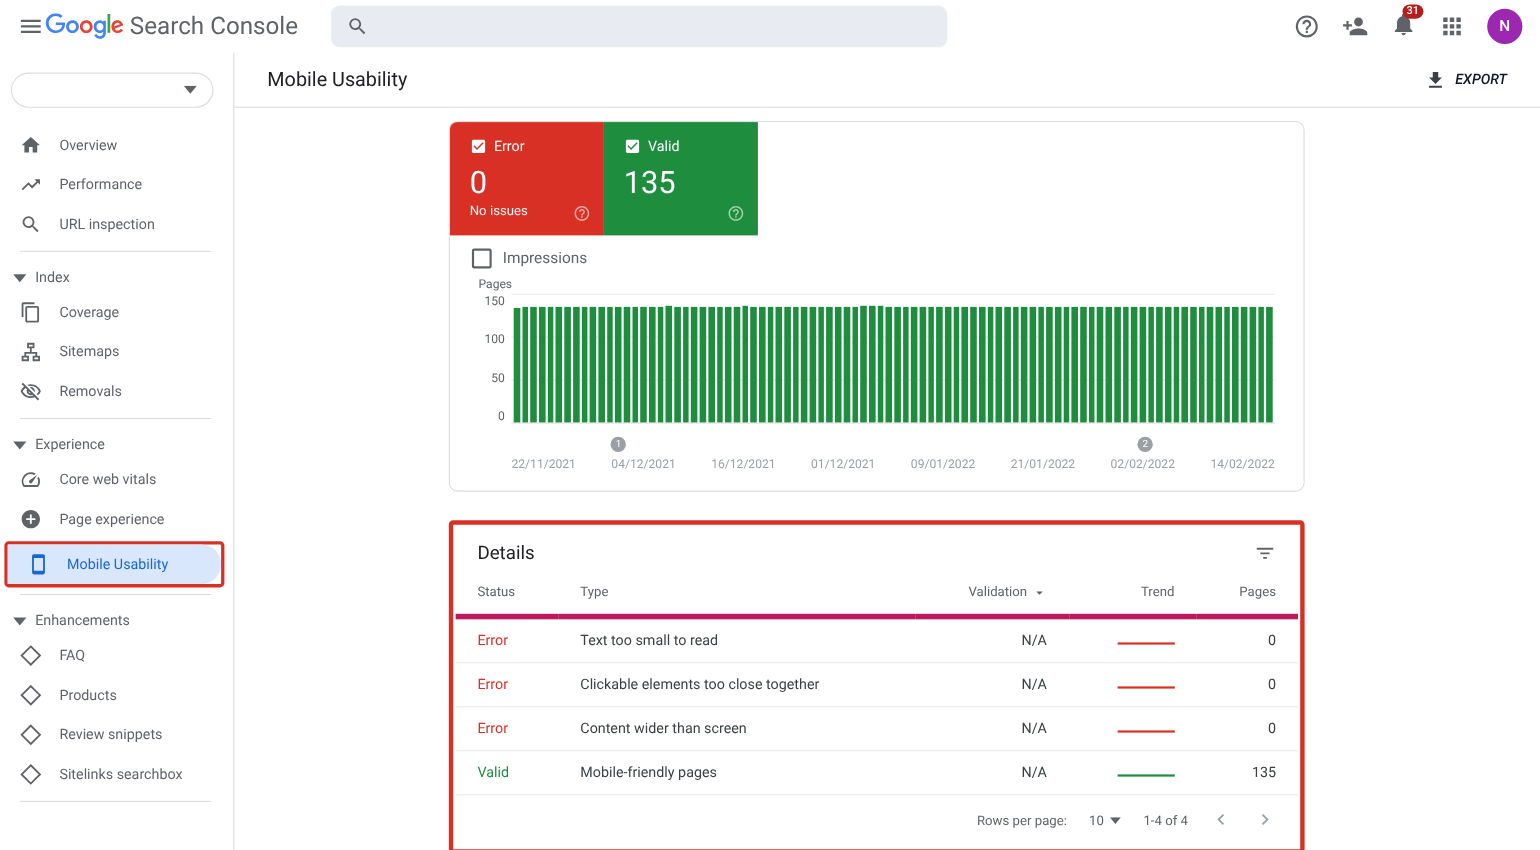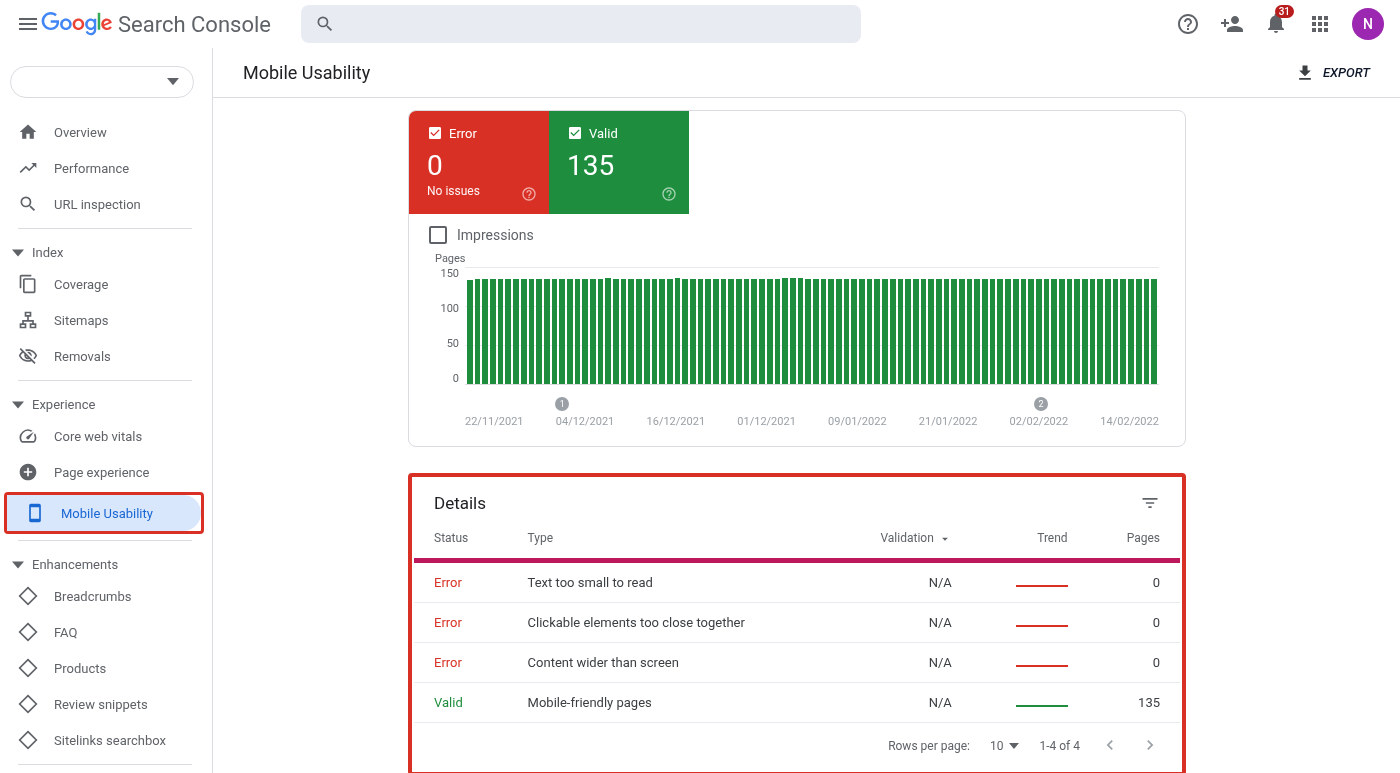--- a/index.html
+++ b/index.html
@@ -211,26 +211,20 @@
           </svg>
           <span>Mobile Usability</span>
         </div>
     </div>
     <div class="nav-divider"></div>
     <div class="nav-group">
         <svg viewBox="0 0 10 6">
           <path d="M0 0l5 6 5-6z"></path>
         </svg>
         <span>Enhancements</span>
-      </div>
-    <div class="nav-item">
-        <svg viewBox="0 0 24 24">
-          <path d="M12 2l10 10-10 10L2 12z" fill="none" stroke="currentColor" stroke-width="2"></path>
-        </svg>
-        <span>Breadcrumbs</span>
       </div>
     <div class="nav-item">
         <svg viewBox="0 0 24 24">
           <path d="M12 2l10 10-10 10L2 12z" fill="none" stroke="currentColor" stroke-width="2"></path>
         </svg>
         <span>FAQ</span>
       </div>
     <div class="nav-item">
         <svg viewBox="0 0 24 24">
           <path d="M12 2l10 10-10 10L2 12z" fill="none" stroke="currentColor" stroke-width="2"></path>

